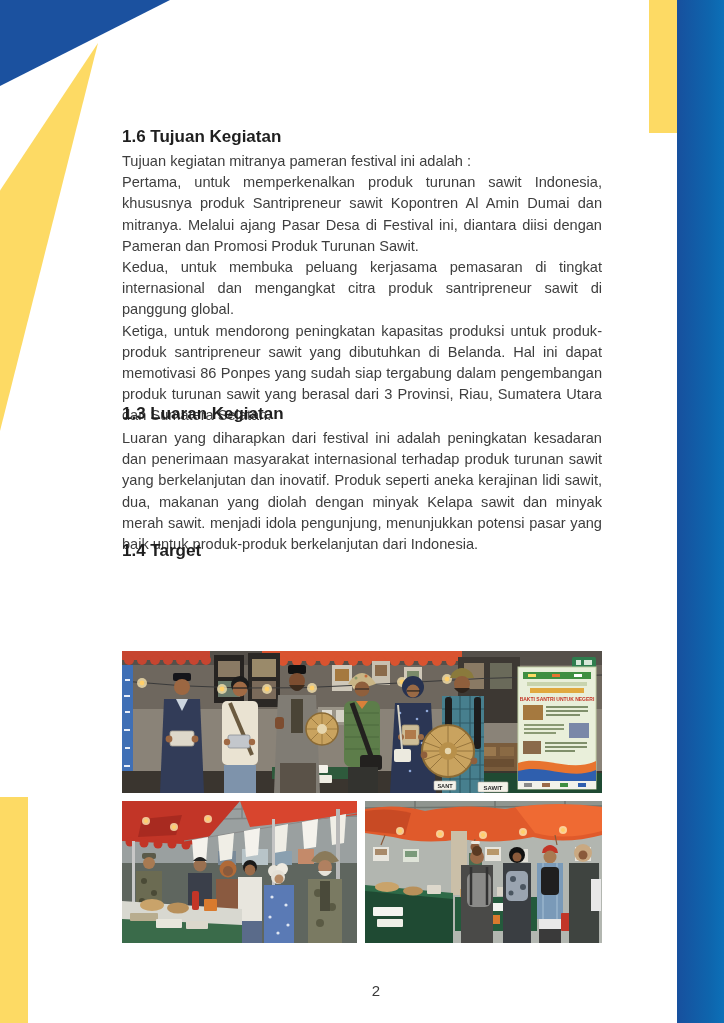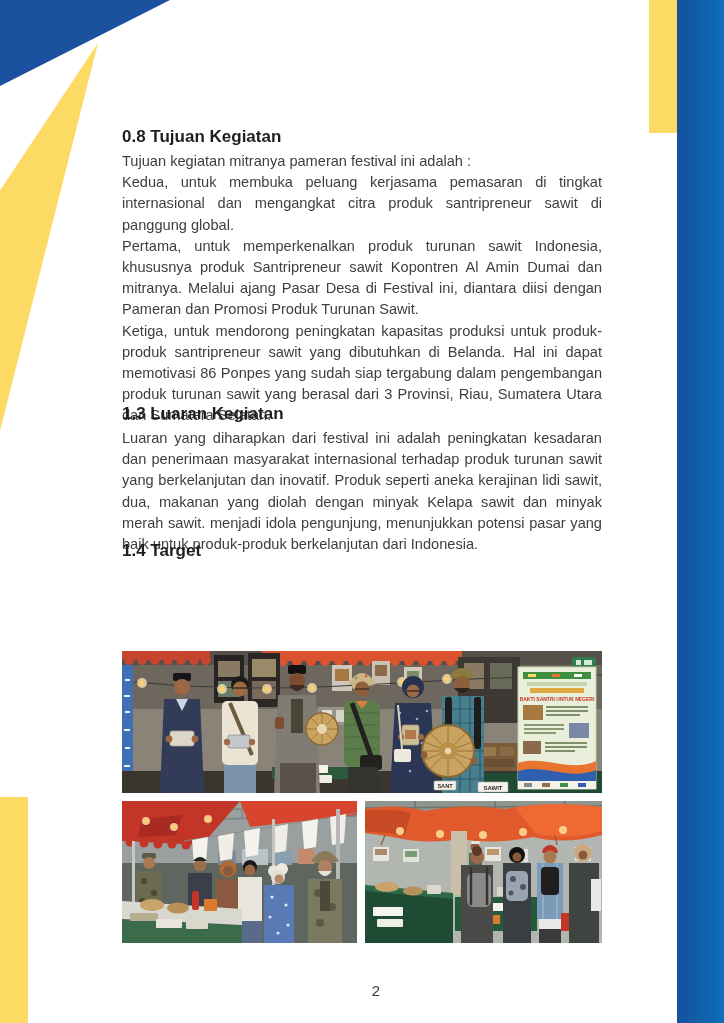--- a/index.html
+++ b/index.html
@@ -36,24 +36,24 @@
 
 <div class="page">
 
   <div class="shape tri-blue-tl"></div>
   <div class="shape tri-yellow-tl"></div>
   <div class="shape bar-yellow-tr"></div>
   <div class="shape bar-blue-right"></div>
   <div class="shape bar-yellow-bl"></div>
 
   <div class="sec sec-12">
-    <h2>0.8 Tujuan Kegiatan</h2>
+    <h2>1.6 Tujuan Kegiatan</h2>
     <p>Tujuan kegiatan mitranya pameran festival ini adalah :</p>
+    <p>Pertama, untuk memperkenalkan produk turunan sawit Indonesia, khususnya produk Santripreneur sawit Kopontren Al Amin Dumai dan mitranya. Melalui ajang Pasar Desa di Festival ini, diantara diisi dengan Pameran dan Promosi Produk Turunan Sawit.</p>
     <p>Kedua, untuk membuka peluang kerjasama pemasaran di tingkat internasional dan mengangkat citra produk santripreneur sawit di panggung global.</p>
-    <p>Pertama, untuk memperkenalkan produk turunan sawit Indonesia, khususnya produk Santripreneur sawit Kopontren Al Amin Dumai dan mitranya. Melalui ajang Pasar Desa di Festival ini, diantara diisi dengan Pameran dan Promosi Produk Turunan Sawit.</p>
     <p>Ketiga, untuk mendorong peningkatan kapasitas produksi untuk produk-produk  santripreneur sawit yang dibutuhkan di Belanda. Hal ini dapat memotivasi 86 Ponpes yang sudah siap tergabung dalam pengembangan produk turunan sawit yang berasal dari 3 Provinsi, Riau, Sumatera Utara dan Sumatera Selatan.</p>
   </div>
 
   <div class="sec sec-13">
     <h2>1.3 Luaran Kegiatan</h2>
     <p>Luaran yang diharapkan dari festival ini adalah peningkatan kesadaran dan penerimaan masyarakat internasional terhadap produk turunan sawit yang berkelanjutan dan inovatif. Produk seperti aneka kerajinan lidi sawit, dua, makanan yang diolah dengan minyak Kelapa sawit dan minyak merah sawit. menjadi idola pengunjung, menunjukkan potensi pasar yang baik untuk produk-produk berkelanjutan dari Indonesia.</p>
   </div>
 
   <div class="sec sec-14">
     <h2>1.4 Target</h2>

